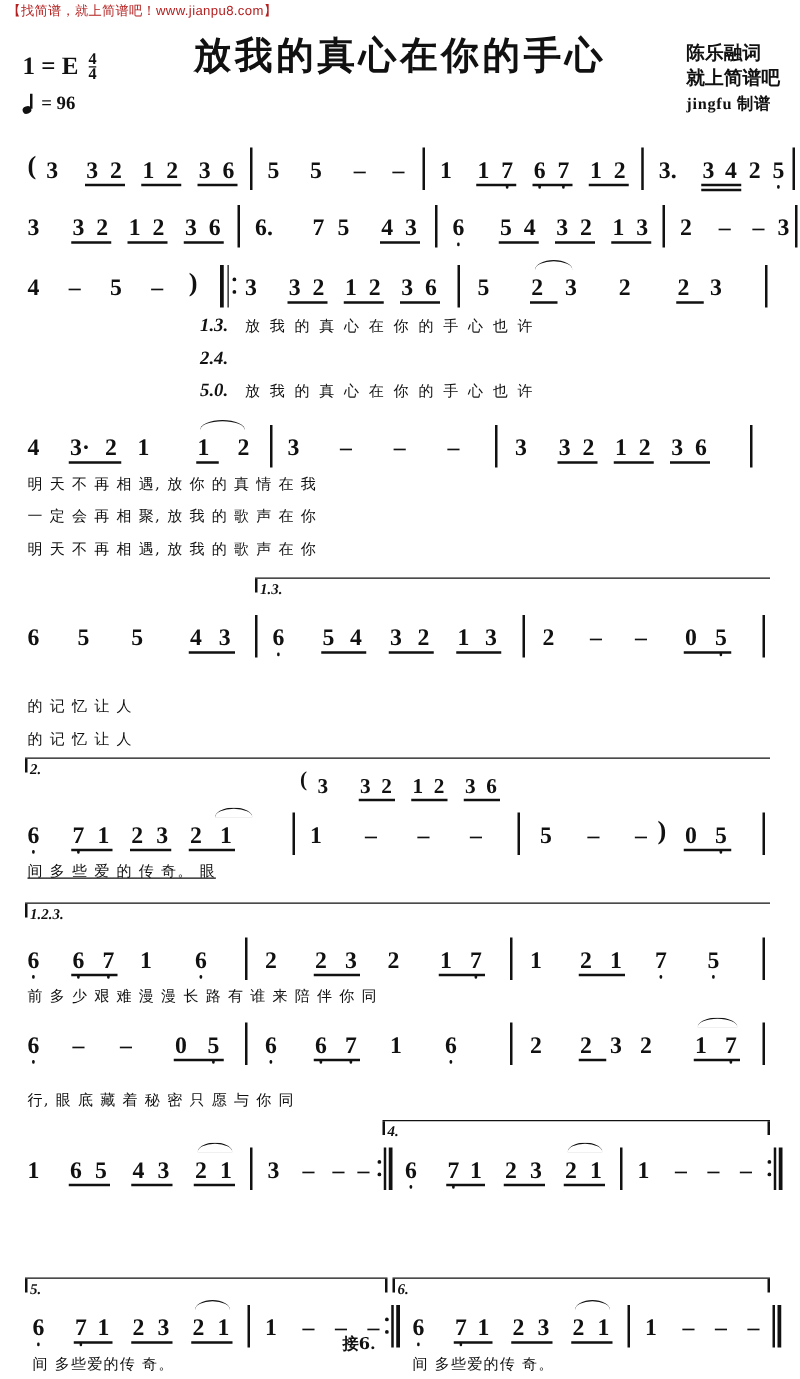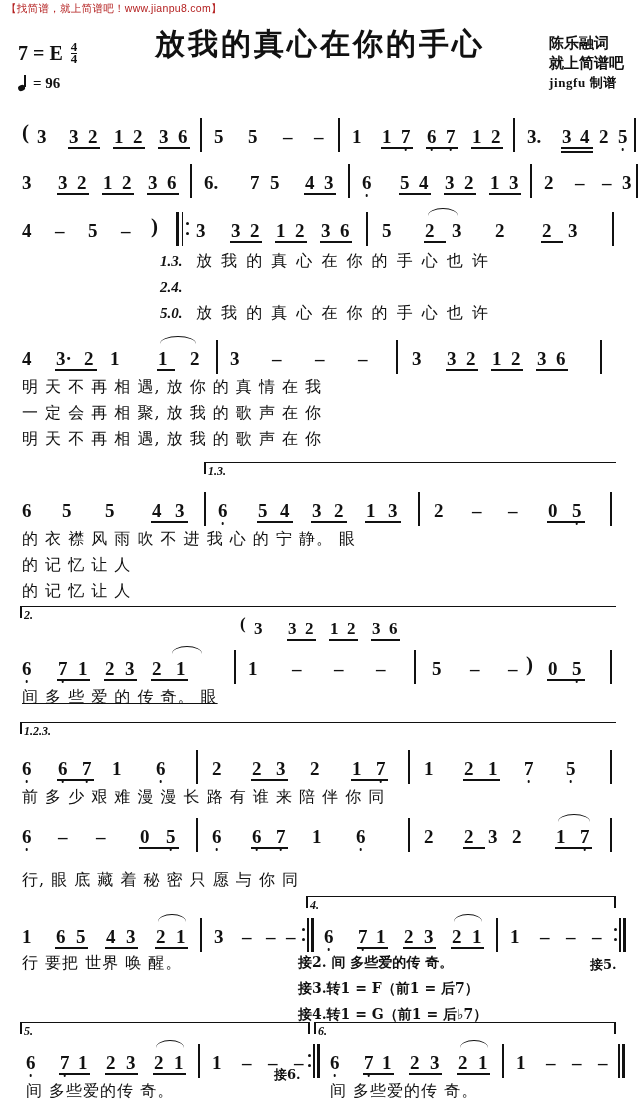--- a/index.html
+++ b/index.html
@@ -69,37 +69,37 @@
     position:absolute;border-top:1.7px solid #111;
     border-radius:50%/100% 100% 0 0;height:7px;
   }
   
   .volta{position:absolute;border-top:1.6px solid #111;}
   .volta::before{content:"";position:absolute;left:0;top:0;width:1.6px;height:11px;background:#111;}
   .volta.rt::after{content:"";position:absolute;right:0;top:0;width:1.6px;height:11px;background:#111;}
   .volta span{position:absolute;left:4px;top:1px;font-size:12px;font-style:italic;font-weight:700;
     font-family:"Liberation Serif",serif;white-space:nowrap;}
   
-  .lyr{position:absolute;font-size:16px;font-family:"DejaVu Serif",serif;white-space:nowrap;line-height:18px;}
+  .lyr{position:absolute;font-size:12px;font-family:"DejaVu Serif",serif;white-space:nowrap;line-height:18px;}
   .lyr.num{font-style:italic;font-weight:700;font-family:"Liberation Serif",serif;font-size:15px;}
   .anno{position:absolute;font-size:14px;font-family:"DejaVu Serif",serif;white-space:nowrap;font-weight:700;}
   .anno.sm{font-size:13px;}
   .paren{position:absolute;font-size:21px;font-weight:700;font-family:"Liberation Serif",serif;}
 </style>
 </head>
 <body>
 
 <div class="watermark">【找简谱，就上简谱吧！www.jianpu8.com】</div>
 
 <div class="header">
   <div class="title">放我的真心在你的手心</div>
 
   <div class="keyblock">
     <div class="keyline">
-      <span>7 = E</span>
+      <span>1 = E</span>
       <span class="ts">
         <b>4</b>
         <b class="den">4</b>
       </span>
     </div>
     <div class="tempo">
       <span class="qnote"></span>
       <span>= 96</span>
     </div>
   </div>
@@ -301,21 +301,20 @@
     <span class="note" style="left:434px;">2</span>
     <span class="note" style="left:472px;">–</span>
     <span class="note" style="left:508px;">–</span>
     <span class="note" style="left:548px;">0</span>
     <span class="note lo" style="left:572px;">5</span>
     <div class="beam" style="left:547px;bottom:-3px;width:38px;"></div>
     <div class="bar" style="left:610px;bottom:-6px;height:34px;"></div>
   </div>
 
   <div style="position:relative;height:78px;margin-top:10px;">
-    <span class="lyr" style="left:22px;top:0;letter-spacing:1px;">的  衣  襟 风 雨  吹  不 进 我 心 的 宁   静。            眼</span>
     <span class="lyr" style="left:22px;top:26px;letter-spacing:1px;">的  记  忆 让 人</span>
     <span class="lyr" style="left:22px;top:52px;letter-spacing:1px;">的  记  忆 让 人</span>
   </div>
 </div>
 
 <div class="system" style="top:606px;">
   <div class="volta" style="left:20px;top:0;width:596px;">
     <span>2.</span>
   </div>
 
@@ -481,27 +480,20 @@
     <span class="note" style="left:566px;">–</span>
     <span class="note" style="left:592px;">–</span>
     <div class="repeat" style="left:614px;bottom:-6px;width:12px;height:34px;">
       <i style="left:0;top:10px;width:3px;height:3px;border-radius:50%;"></i>
       <i style="left:0;top:20px;width:3px;height:3px;border-radius:50%;"></i>
       <i style="left:5px;top:0;width:1.7px;height:34px;"></i>
       <i style="left:9px;top:0;width:3.4px;height:34px;"></i>
     </div>
   </div>
 
-  <div style="position:relative;height:84px;margin-top:8px;">
-    <span class="lyr" style="left:22px;top:0;letter-spacing:1px;">行 要把 世界 唤     醒。</span>
-    <span class="anno" style="left:298px;top:0;">接2. 间 多些爱的传     奇。</span>
-    <span class="anno" style="left:298px;top:26px;">接3.转1 = F（前1 = 后7）</span>
-    <span class="anno" style="left:298px;top:52px;">接4.转1 = G（前1 = 后♭7）</span>
-    <span class="anno sm" style="left:590px;top:2px;">接5.</span>
-  </div>
 </div>
 
 <div class="system" style="top:1022px;">
   <div class="volta rt" style="left:20px;top:0;width:290px;">
     <span>5.</span>
   </div>
   <div class="volta rt" style="left:314px;top:0;width:302px;">
     <span>6.</span>
   </div>
 

